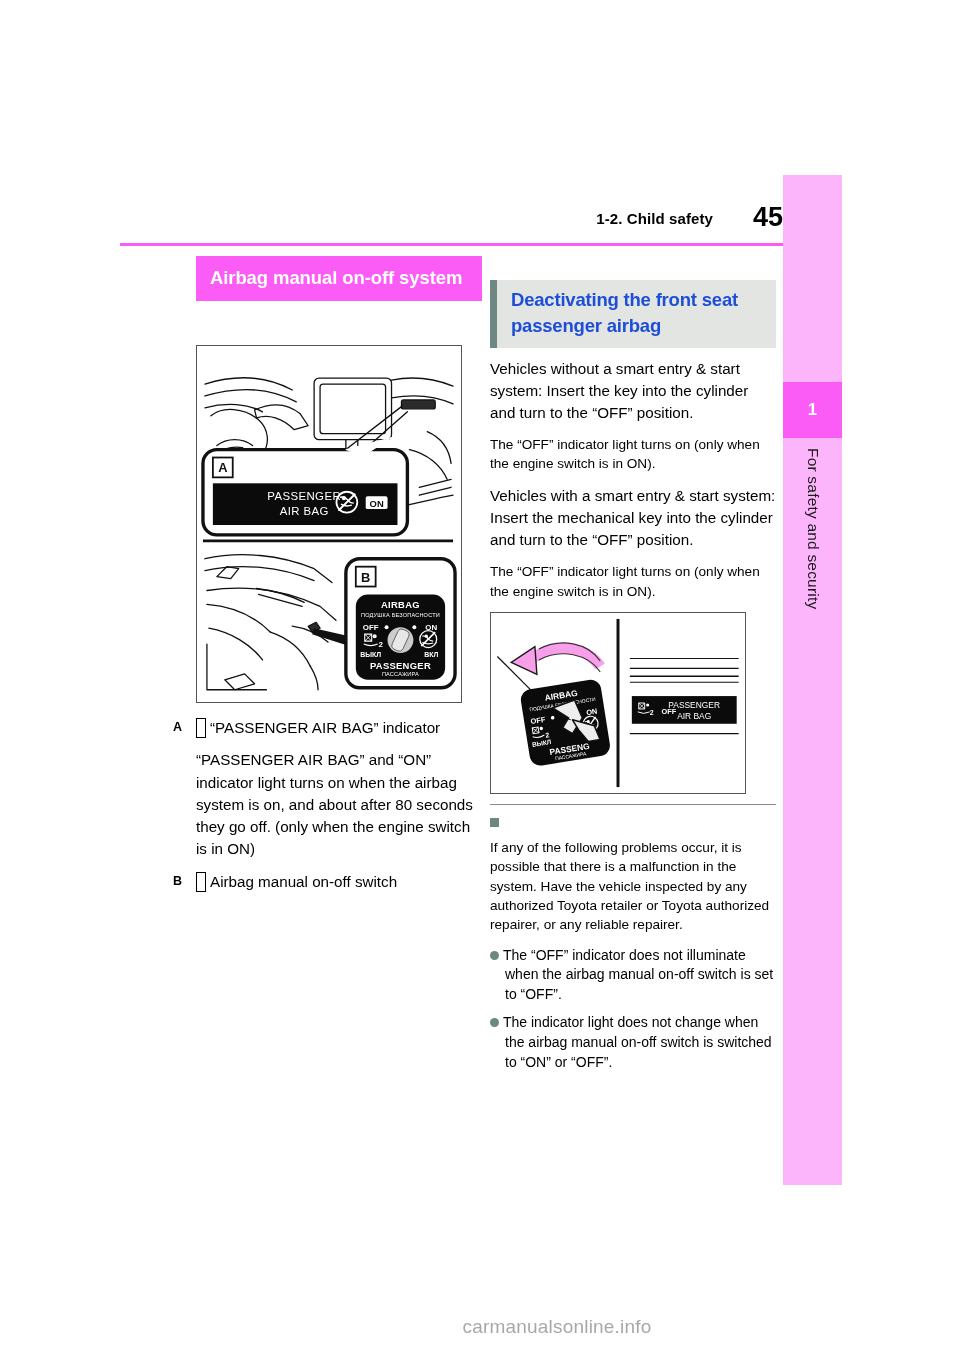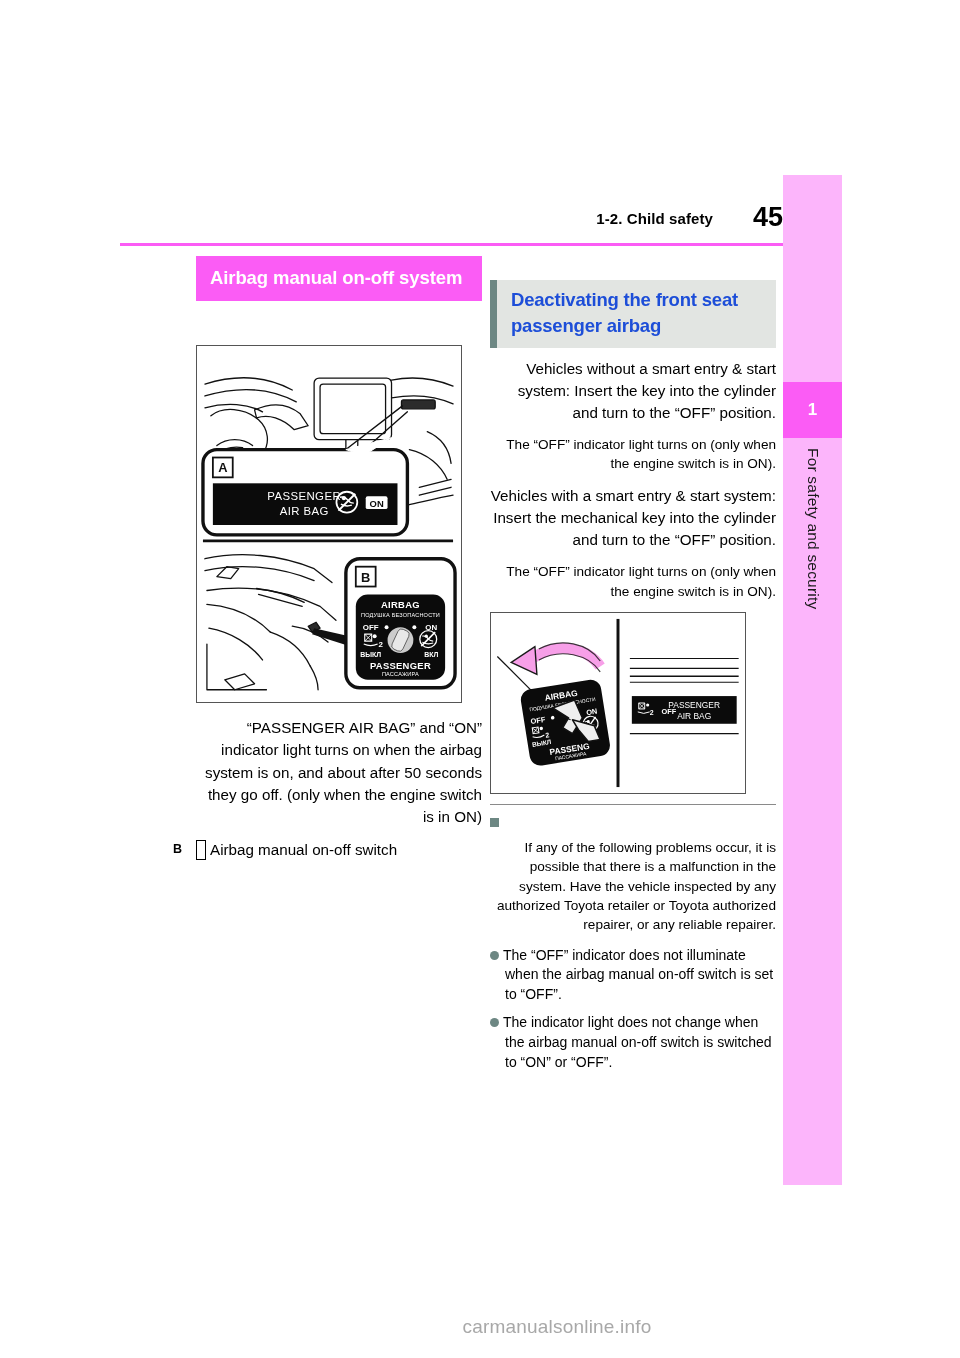--- a/index.html
+++ b/index.html
@@ -156,21 +156,20 @@
     font-weight: bold;
     line-height: 1.52;
     padding: 12px 14px 14px 14px;
     box-sizing: border-box;
   }
   .para {
     font-size: 15.2px;
     line-height: 1.46;
     color: #000;
     margin: 0 0 11px 0;
-    text-align: right;
   }
   .para.small {
     font-size: 13.6px;
     line-height: 1.42;
   }
   .spacer-10 { height: 10px; }
   .spacer-14 { height: 14px; }
   .spacer-18 { height: 18px; }
 
   
@@ -391,22 +390,25 @@
         <ellipse cx="205" cy="296" rx="13" ry="13" fill="#cccccc"></ellipse>
         <rect x="199" y="285" width="12" height="22" rx="4" fill="#e8e8e8" stroke="#555" stroke-width="0.8" transform="rotate(25 205 296)"></rect>
         <text x="205" y="325" font-family="Liberation Sans, sans-serif" font-size="9.5" font-weight="bold" text-anchor="middle" fill="#ffffff" letter-spacing="0.3">PASSENGER</text>
         <text x="205" y="332" font-family="Liberation Sans, sans-serif" font-size="5.6" text-anchor="middle" fill="#ffffff" letter-spacing="0.2">ПАССАЖИРА</text>
       </g>
     </svg>
   </div>
 
   <div class="spacer-14"></div>
 
-
-  <div class="para">“PASSENGER AIR BAG” and “ON” indicator light turns on when the airbag system is on, and about after 50 seconds they go off. (only when the engine switch is in ON)</div>
+  <div class="callout-line">
+    <span class="cbox">A</span><span>“PASSENGER AIR BAG” indicator</span>
+  </div>
+
+  <div class="para">“PASSENGER AIR BAG” and “ON” indicator light turns on when the airbag system is on, and about after 80 seconds they go off. (only when the engine switch is in ON)</div>
 
   <div class="callout-line">
     <span class="cbox">B</span><span>Airbag manual on-off switch</span>
   </div>
 
 </div>
 
 <div id="col-right">
 
   <div class="sec-gray">Deactivating the front seat passenger airbag</div>

